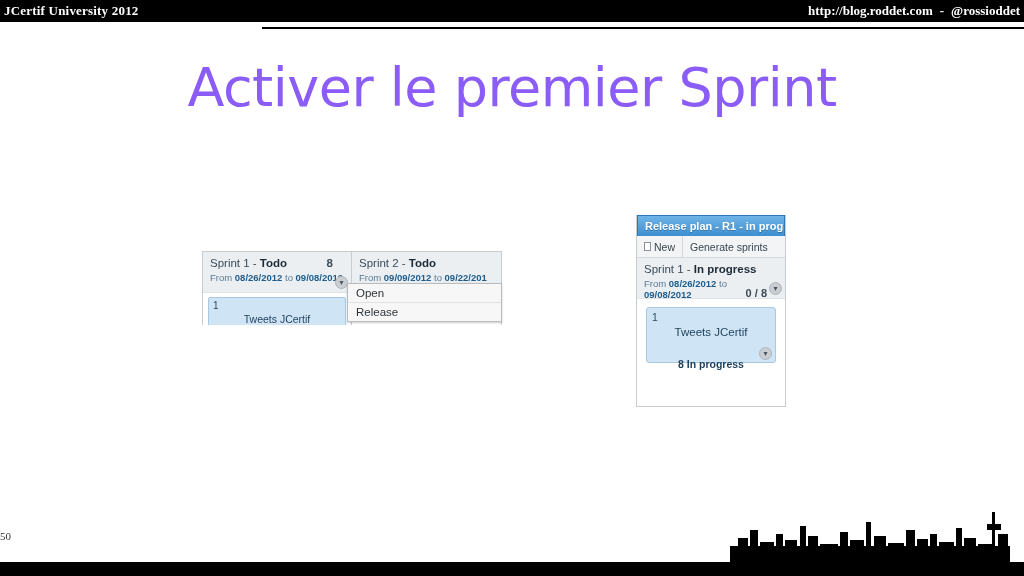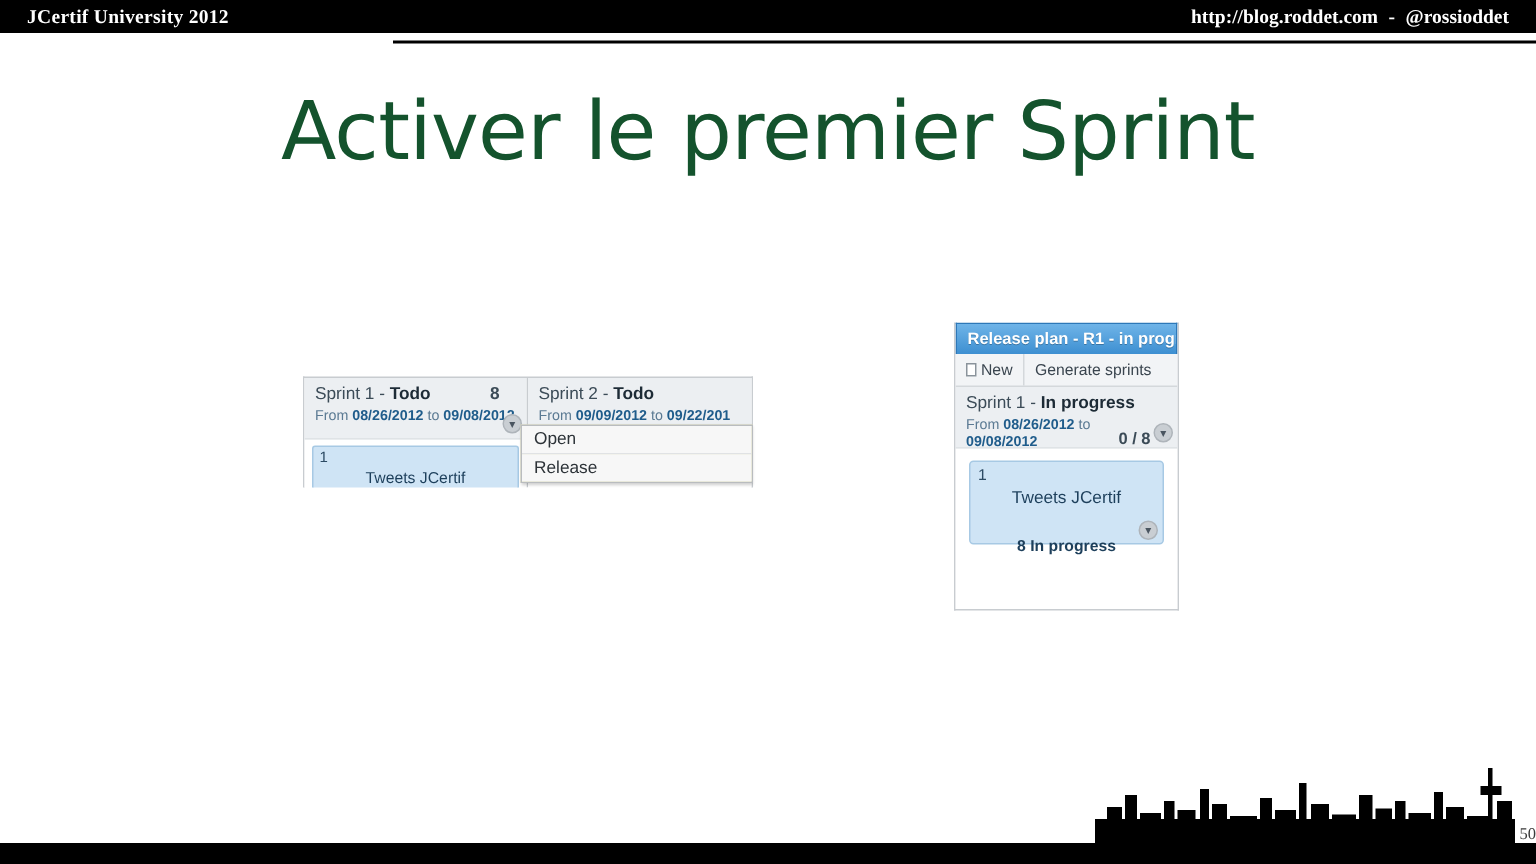--- a/index.html
+++ b/index.html
@@ -20,21 +20,21 @@
   
   .topbar {
     position: absolute;
     left: 0; top: 0;
     width: 1024px; height: 22px;
     background: #000000;
     color: #ffffff;
     display: flex;
     align-items: center;
     justify-content: space-between;
-    padding: 0 18px;
+    padding: 0 4px;
   }
   .topbar-left {
     font-family: "Liberation Serif", serif;
     font-weight: bold;
     font-size: 13px;
     letter-spacing: .2px;
     color: #ffffff;
   }
   .topbar-right {
     font-family: "Liberation Serif", serif;
@@ -56,21 +56,21 @@
 
   
   .title {
     position: absolute;
     left: 0; top: 56px;
     width: 1024px;
     text-align: center;
     font-family: "DejaVu Sans", sans-serif;
     font-weight: 400;
     font-size: 54px;
-    color: #14532d;
+    color: #8b5cf6;
     letter-spacing: -0.5px;
   }
 
   
   .shot {
     position: absolute;
     background: #ffffff;
     font-family: "Liberation Sans", sans-serif;
     overflow: hidden;
   }
@@ -274,23 +274,23 @@
 
   
   .bottombar {
     position: absolute;
     left: 0; bottom: 0;
     width: 1024px; height: 14px;
     background: #000000;
   }
   .pagenum {
     position: absolute;
-    left: 0; bottom: 14px;
+    left: 0; bottom: 34px;
     width: 1024px;
-    text-align: right;
+    text-align: left;
     font-family: "Liberation Serif", serif;
     font-size: 11px;
     color: #3a3a3a;
   }
   .skyline {
     position: absolute;
     right: 14px; bottom: 14px;
     width: 280px; height: 62px;
   }
 </style>

